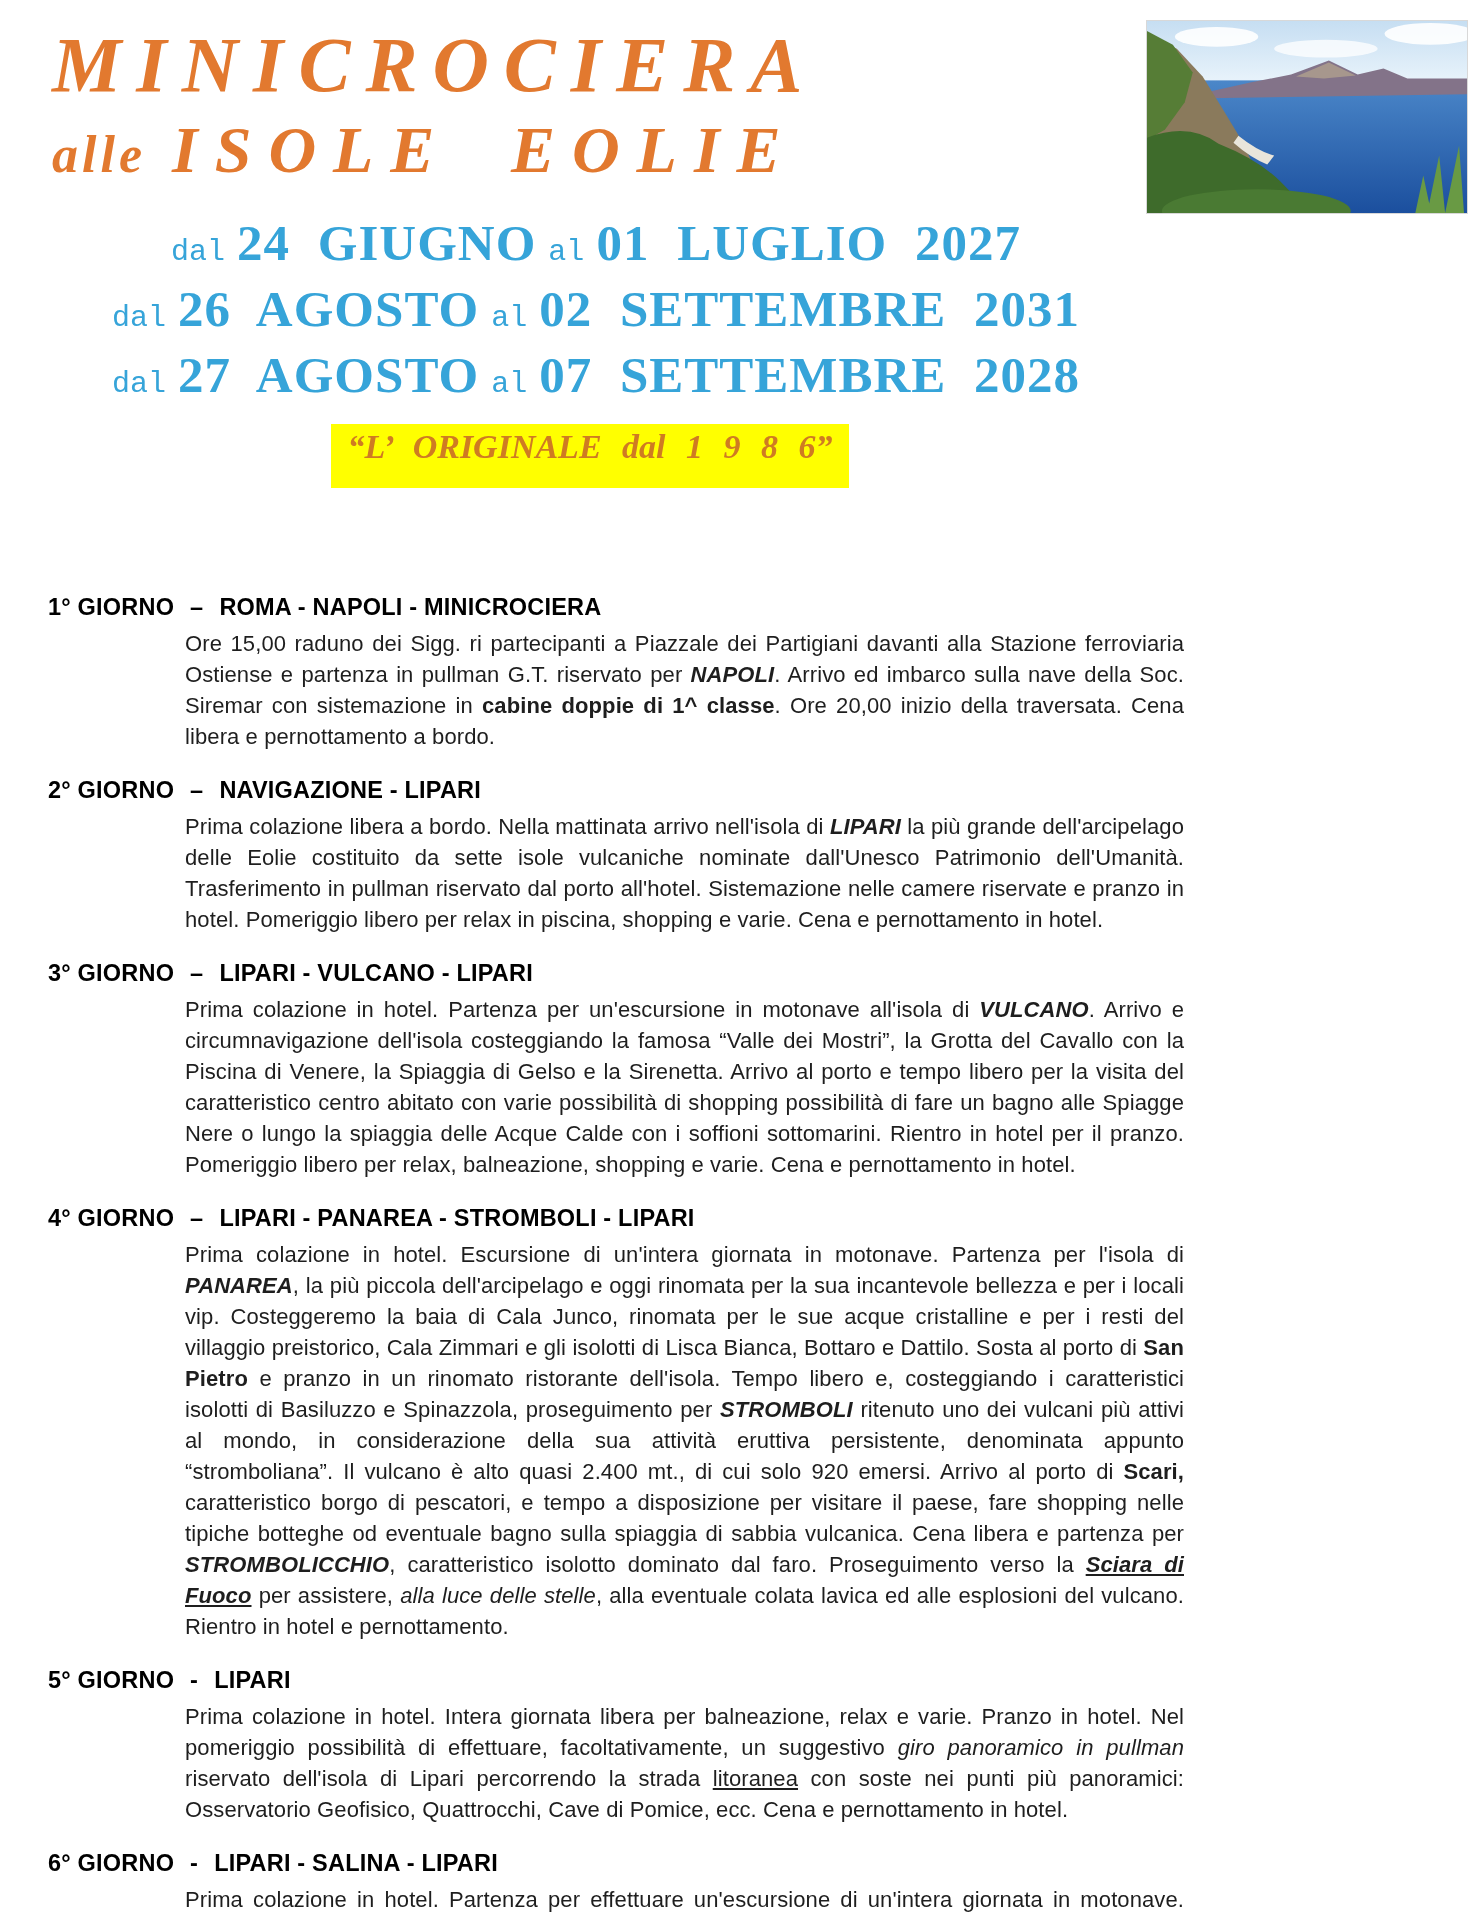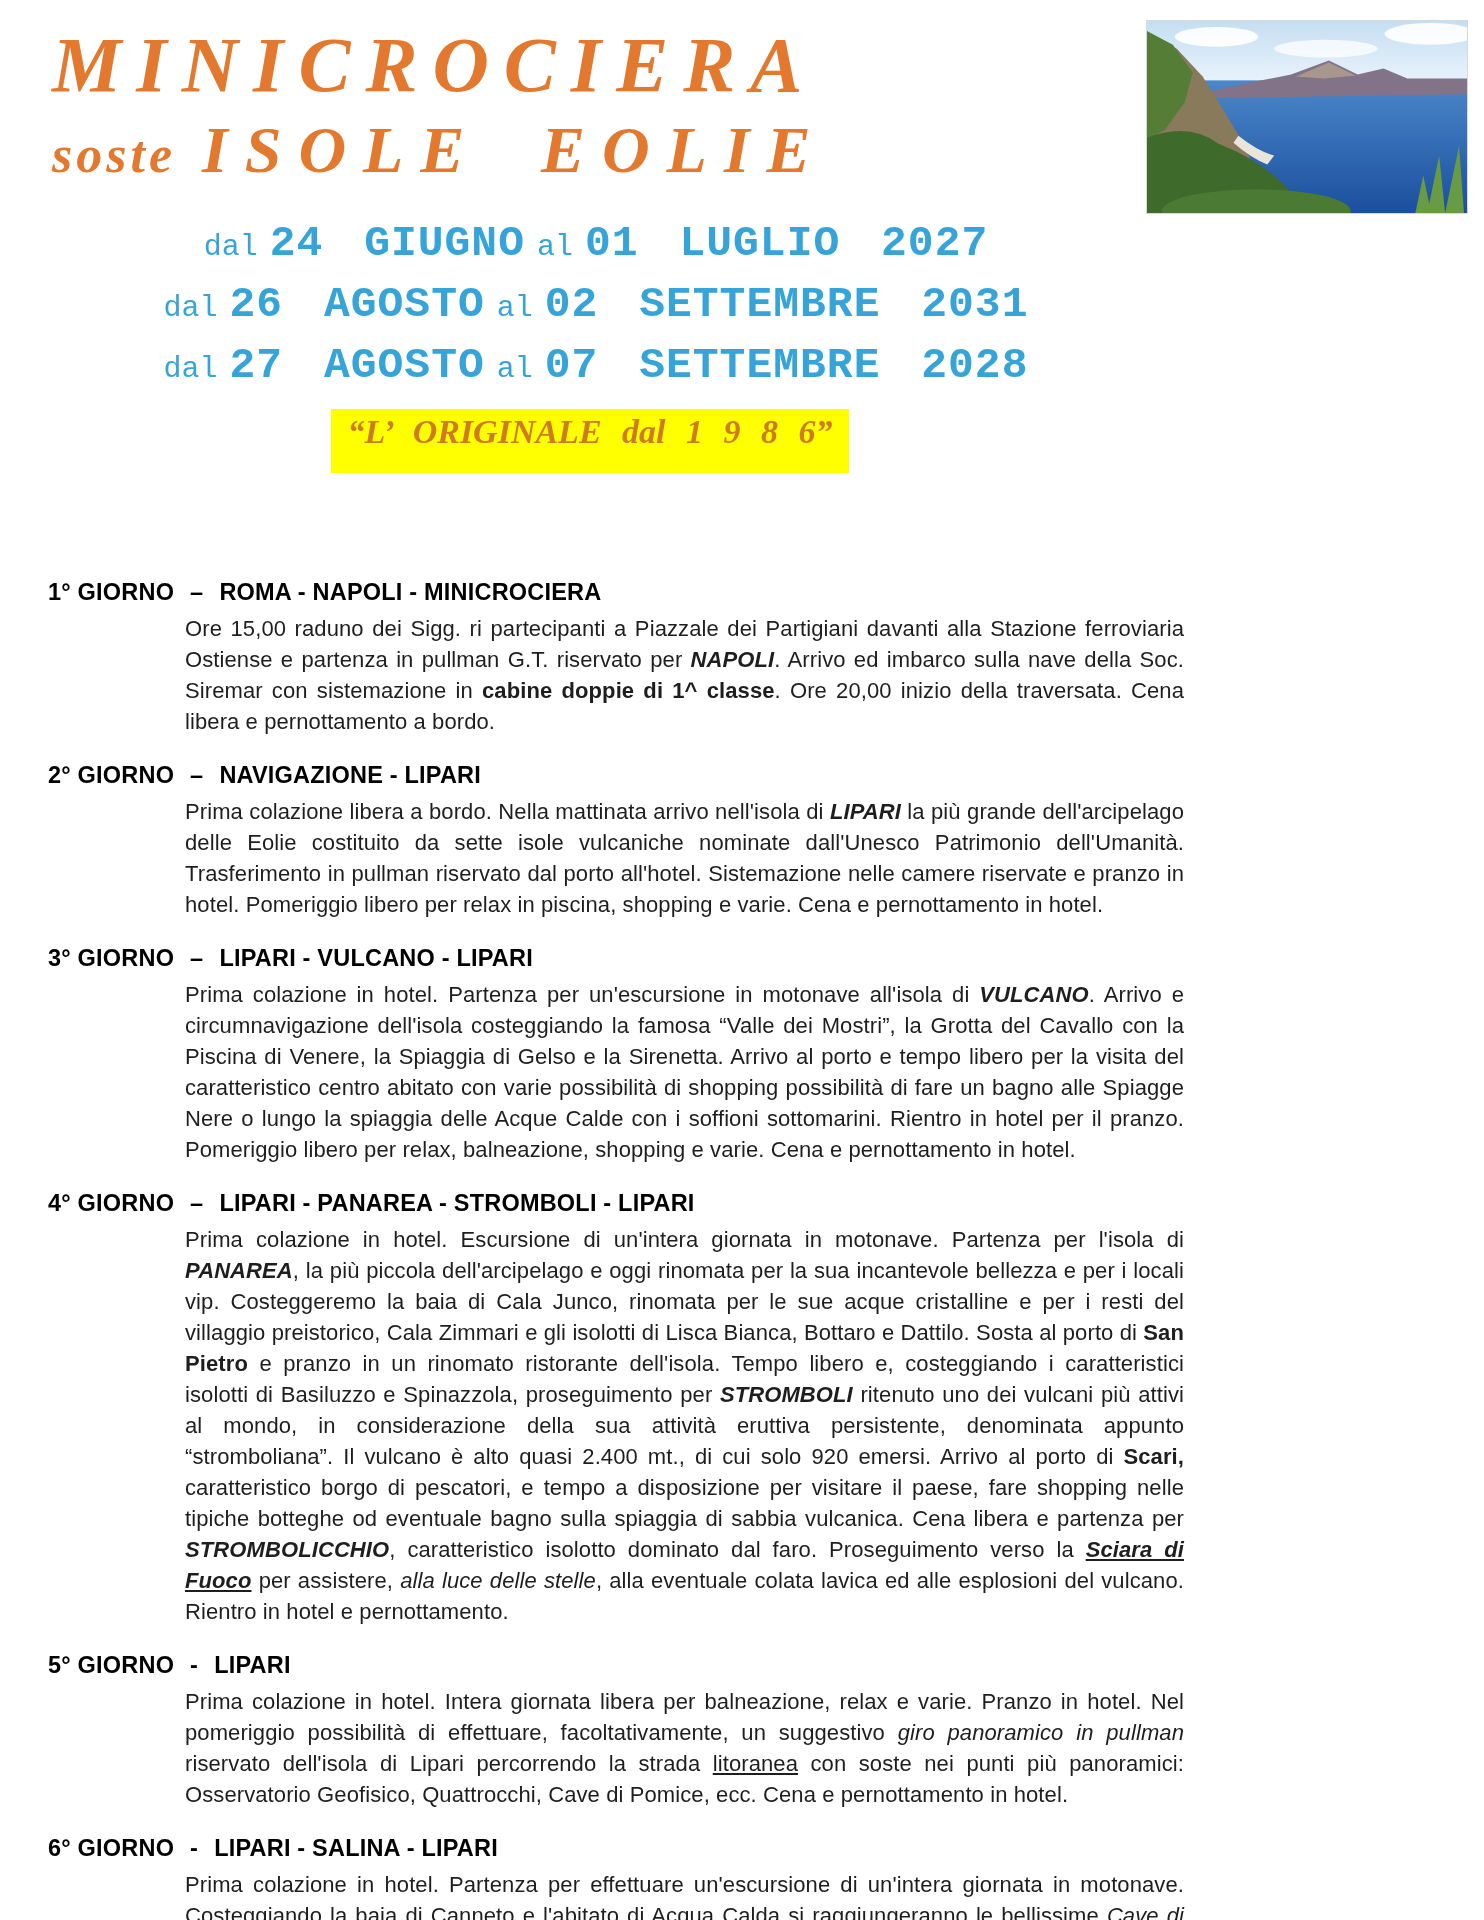--- a/index.html
+++ b/index.html
@@ -24,21 +24,21 @@
   .t2{margin-top:8px;white-space:nowrap;}
   .t2 .alle{font-size:52px;letter-spacing:4px;margin-right:26px;}
   .t2 .main{font-size:66px;letter-spacing:17px;word-spacing:26px;}
   .hero{flex:0 0 auto;width:322px;height:194px;margin-left:10px;border:1px solid #d8d8d8;background:#fff;}
   .hero svg{display:block;width:100%;height:100%;}
 
   
   .dates{width:1180px;margin-top:2px;text-align:center;font-family:"Liberation Serif",serif;color:var(--blue);}
   .date-line{line-height:55px;white-space:nowrap;}
   .date-line .sm{font-size:30px;font-weight:normal;margin:0 12px;font-family:Liberation Mono, monospace;}
-  .date-line .bg{font-size:43px;font-weight:bold;letter-spacing:1px;word-spacing:14px;font-family:Liberation Mono, monospace;}
+  .date-line .bg{font-size:51px;font-weight:bold;letter-spacing:1px;word-spacing:14px;}
 
   
   .banner-row{width:1180px;text-align:center;margin-top:10px;}
   .banner{
     display:inline-block;background:var(--yellow);color:var(--banner-text);
     font-family:"Liberation Serif",serif;font-weight:bold;font-style:italic;
     font-size:34px;line-height:1.15;padding:3px 16px 22px;word-spacing:12px;
   }
 
   
@@ -56,21 +56,21 @@
 </style>
 </head>
 <body>
 
 <div class="page">
 
   <div class="header">
     <div class="titles">
       <div class="t1">MINICROCIERA</div>
       <div class="t2">
-        <span class="alle">soste</span><span class="main">ISOLE EOLIE</span>
+        <span class="alle">alle</span><span class="main">ISOLE EOLIE</span>
       </div>
     </div>
     <div class="hero">
       <svg viewBox="0 0 322 194" preserveAspectRatio="none" role="img">
         <defs>
           <linearGradient id="sky" x1="0" y1="0" x2="0" y2="1">
             <stop offset="0" stop-color="#c6def2"></stop>
               <stop offset="1" stop-color="#edf6fc"></stop>
           </linearGradient>
           <linearGradient id="sea" x1="0" y1="0" x2="0" y2="1">

